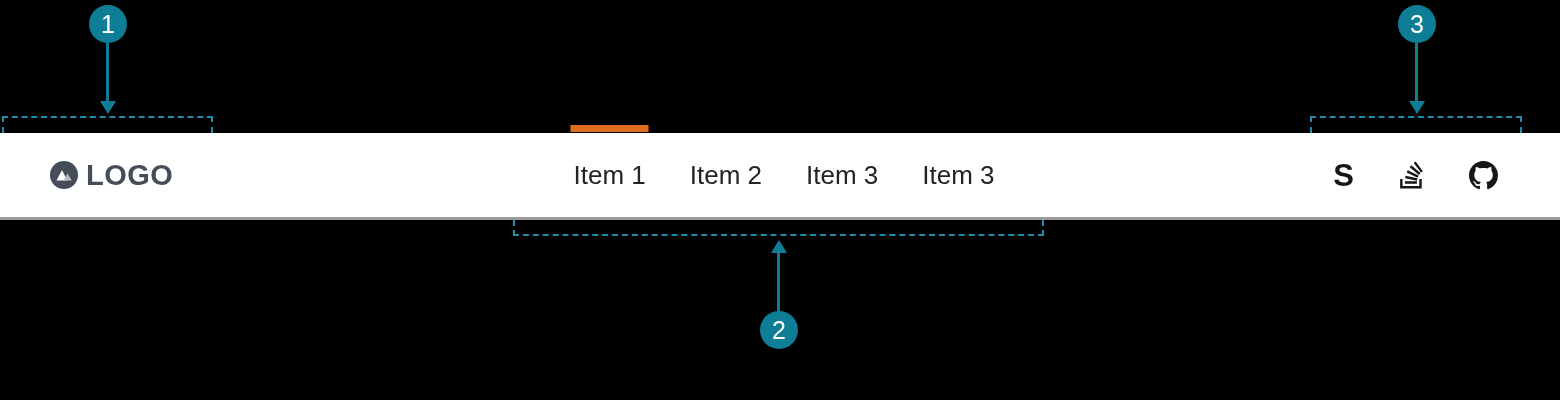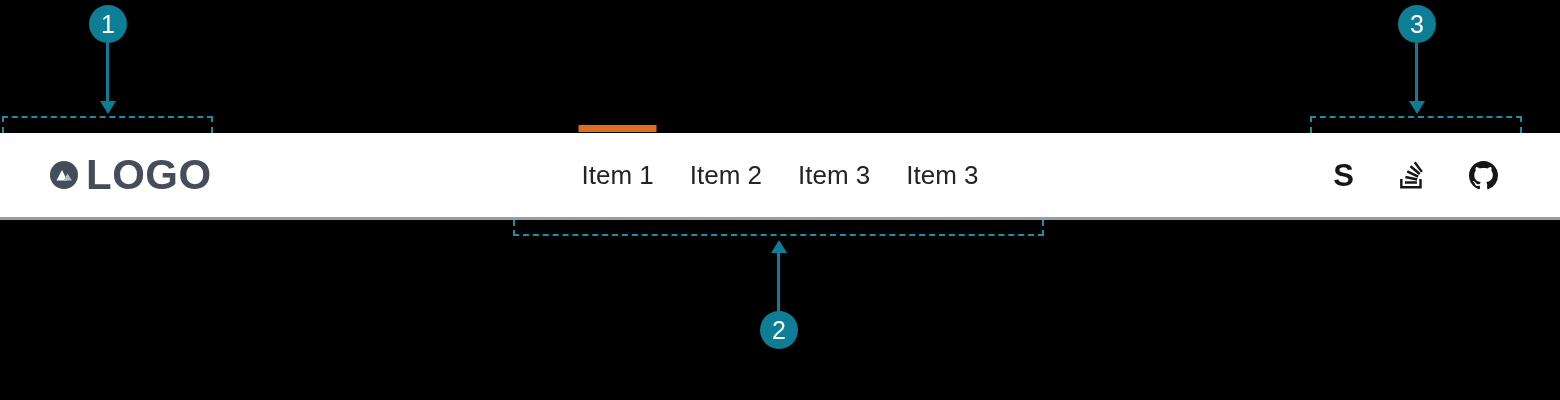--- a/index.html
+++ b/index.html
@@ -20,21 +20,21 @@
   }
   .logo {
     position: absolute;
     left: 50px; top: 0; height: 84px;
     display: flex; align-items: center;
     cursor: pointer;
   }
   .logo-mark { width: 28px; height: 28px; display: block; }
   .logo-text {
     margin-left: 8px;
-    font-size: 42px;
+    font-size: 29px;
     font-weight: 700;
     letter-spacing: 0.5px;
     color: #454d59;
   }
 
   .nav-items {
     position: absolute;
     left: 50%; top: 0;
     transform: translateX(-50%);
     height: 84px;
@@ -44,20 +44,21 @@
     list-style: none;
   }
   .nav-item {
     position: relative;
     height: 104px;
     display: flex; align-items: center;
     font-size: 26px;
     color: #242424;
     cursor: pointer;
     white-space: nowrap;
+    margin-left: 8px;
   }
   .nav-item.active::before {
     content: "";
     position: absolute;
     top: 2px; left: -3px; right: -3px;
     height: 7px;
     background: #e06c1d;
   }
 
   .nav-icons {

